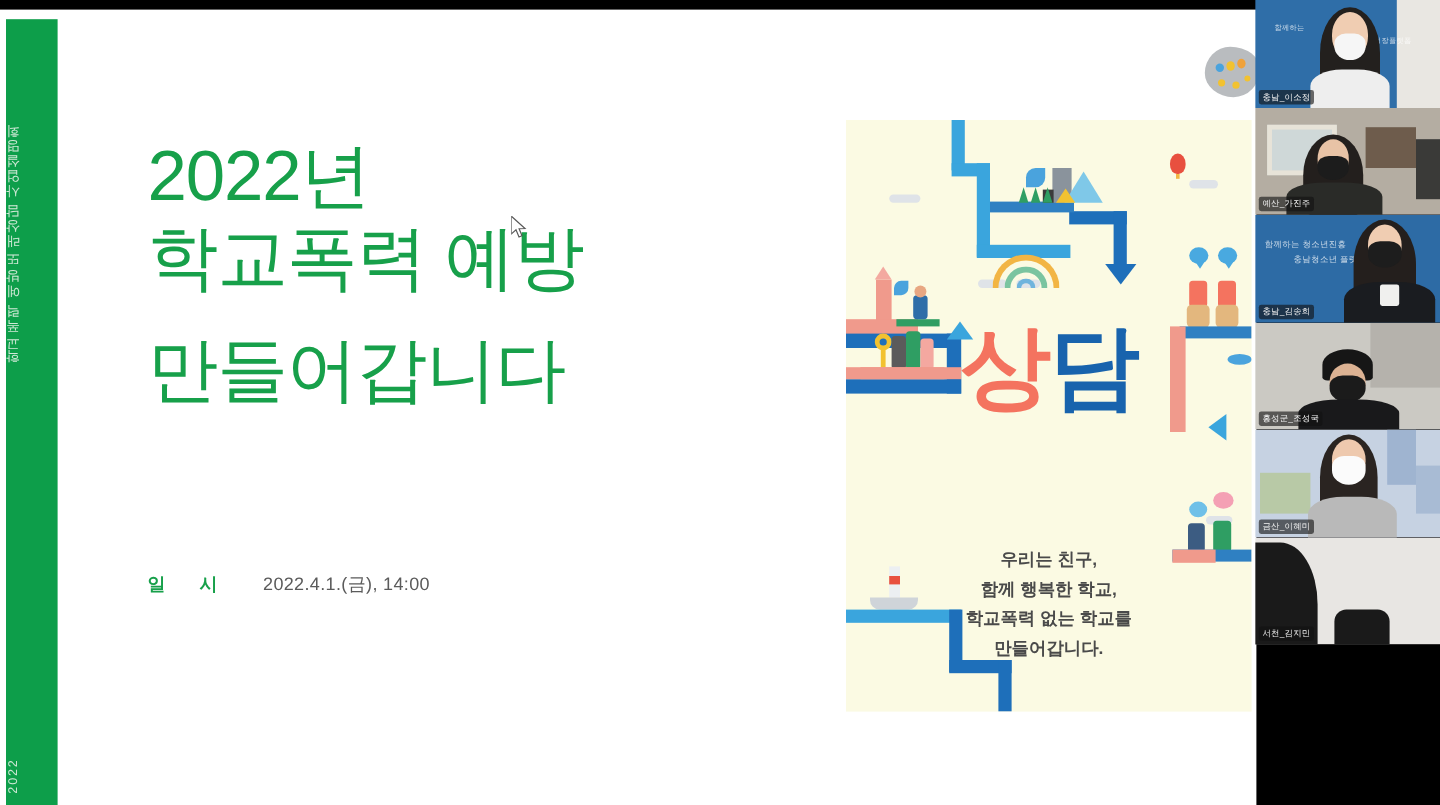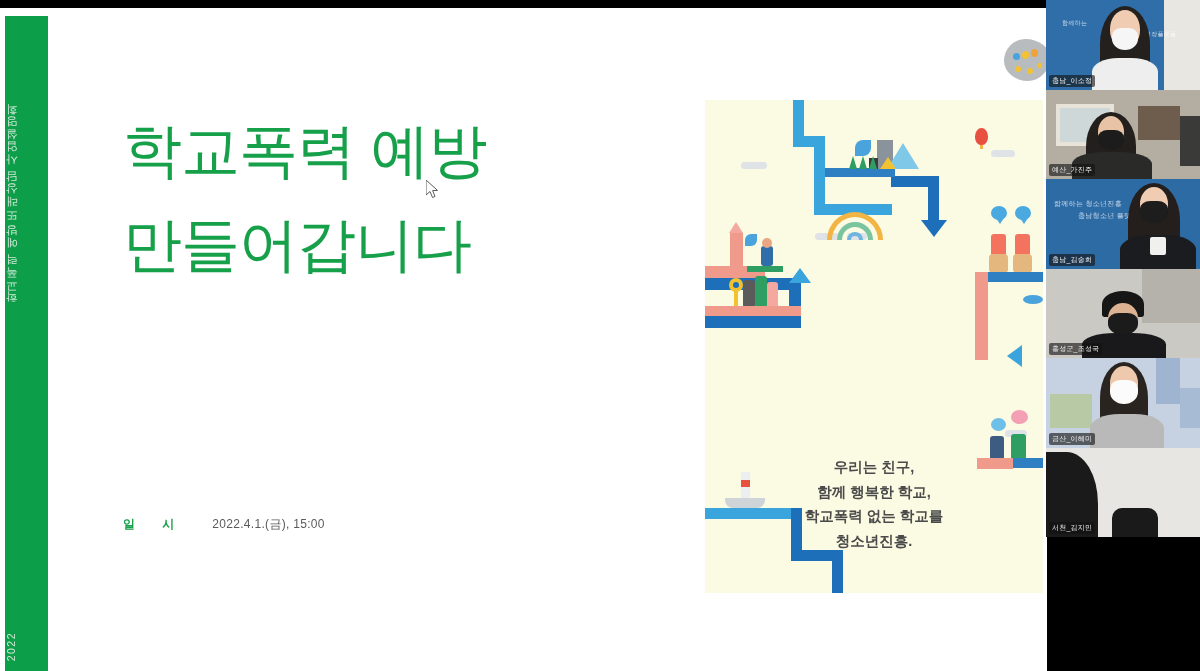--- a/index.html
+++ b/index.html
@@ -71,22 +71,21 @@
   .t2 { font-size: 59px; margin-top: 4px; }
   .t3 { font-size: 59px; margin-top: 4px; }
   .t4 { font-size: 59px; margin-top: 30px; }
 
   .datetime-row {
     position: absolute;
     left: 123px;
     top: 470px;
     display: flex;
     align-items: center;
-    font-size: 12px;
-    margin-top: 38px;
+    font-size: 15px;
   }
   .dt-label {
     color: #17a04a;
     font-weight: 700;
     letter-spacing: 12px;
     margin-right: 26px;
   }
   .dt-value {
     color: #5b5b5b;
     letter-spacing: 0.3px;
@@ -311,27 +310,28 @@
 <div id="stage">
 
   <div id="slide">
 
     <div class="green-bar">
       <div class="green-bar-vert gb-title">학교폭력 예방 또래상담 사업설명회</div>
       <div class="green-bar-vert gb-year">2022</div>
     </div>
 
     <div class="title-block">
+      <div class="title-line t1">2022년</div>
       <div class="title-line t2">학교폭력 예방</div>
       <div class="title-line t4">만들어갑니다</div>
     </div>
 
     <div class="datetime-row">
       <span class="dt-label">일 시</span>
-      <span class="dt-value">2022.4.1.(금), 15:00</span>
+      <span class="dt-value">2022.4.1.(금), 14:00</span>
     </div>
 
     <div class="logo-blob">
       <span class="logo-dot" style="left:9px;top:14px;width:7px;height:7px;background:#4aa3dd;"></span>
       <span class="logo-dot" style="left:18px;top:12px;width:7px;height:8px;background:#f2c230;"></span>
       <span class="logo-dot" style="left:27px;top:10px;width:7px;height:8px;background:#f0a23a;"></span>
       <span class="logo-dot" style="left:11px;top:27px;width:6px;height:6px;background:#f2c230;"></span>
       <span class="logo-dot" style="left:23px;top:29px;width:6px;height:6px;background:#f2c230;"></span>
       <span class="logo-dot" style="left:33px;top:24px;width:5px;height:5px;background:#f2c230;"></span>
     </div>
@@ -381,20 +381,23 @@
       <div class="pz bubble" style="left:286px;top:106px;"></div>
       <div class="pz bubble" style="left:310px;top:106px;"></div>
       <div class="pz person" style="left:286px;top:134px;width:15px;height:22px;background:#f4735f;"></div>
       <div class="pz person" style="left:310px;top:134px;width:15px;height:22px;background:#f4735f;"></div>
       <div class="pz" style="left:284px;top:154px;width:19px;height:19px;background:#e3b77e;border-radius:4px;"></div>
       <div class="pz" style="left:308px;top:154px;width:19px;height:19px;background:#e3b77e;border-radius:4px;"></div>
       <div class="pz" style="left:278px;top:172px;width:60px;height:10px;background:#2f80c2;"></div>
       <div class="pz pipe-pink" style="left:270px;top:172px;width:13px;height:88px;"></div>
 
       <div class="poster-title">
+        <div class="pt-line2">
+          <span class="pt-b">상</span><span class="pt-a">담</span>
+        </div>
       </div>
 
       <div class="pz key" style="left:24px;top:178px;"></div>
       <div class="pz" style="left:29px;top:191px;width:4px;height:22px;background:#f2c230;"></div>
       <div class="pz person" style="left:38px;top:180px;width:12px;height:28px;background:#5b5b5b;"></div>
       <div class="pz person" style="left:50px;top:176px;width:12px;height:32px;background:#2f9e63;"></div>
       <div class="pz person" style="left:62px;top:182px;width:11px;height:26px;background:#f4a8a0;"></div>
       <div class="pz" style="left:12px;top:206px;width:70px;height:10px;background:#f09a8c;"></div>
       <div class="pz arrow-up" style="left:84px;top:168px;"></div>
       <div class="pz pipe-pink" style="left:0;top:206px;width:96px;height:10px;"></div>
@@ -415,21 +418,21 @@
       <div class="pz" style="left:306px;top:310px;width:17px;height:14px;background:#f4a0b4;border-radius:50%;"></div>
       <div class="pz person" style="left:285px;top:336px;width:14px;height:24px;background:#3c5c82;"></div>
       <div class="pz person" style="left:306px;top:334px;width:15px;height:26px;background:#2f9e63;"></div>
       <div class="pz" style="left:272px;top:358px;width:66px;height:10px;background:#2f80c2;"></div>
       <div class="pz pipe-pink" style="left:272px;top:358px;width:36px;height:11px;"></div>
 
       <div class="poster-sub">
         <div>우리는 친구,</div>
         <div>함께 행복한 학교,</div>
         <div>학교폭력 없는 학교를</div>
-        <div>청소년진흥.</div>
+        <div>만들어갑니다.</div>
       </div>
     </div>
 
     <svg class="cursor" viewBox="0 0 14 20">
       <polygon points="0,0 0,15 4,11.5 6.5,17.5 9,16.4 6.6,10.6 11.5,10.4" fill="#ffffff" stroke="#5a5a5a" stroke-width="1"></polygon>
     </svg>
   </div>
 
   <div id="tiles">
 

